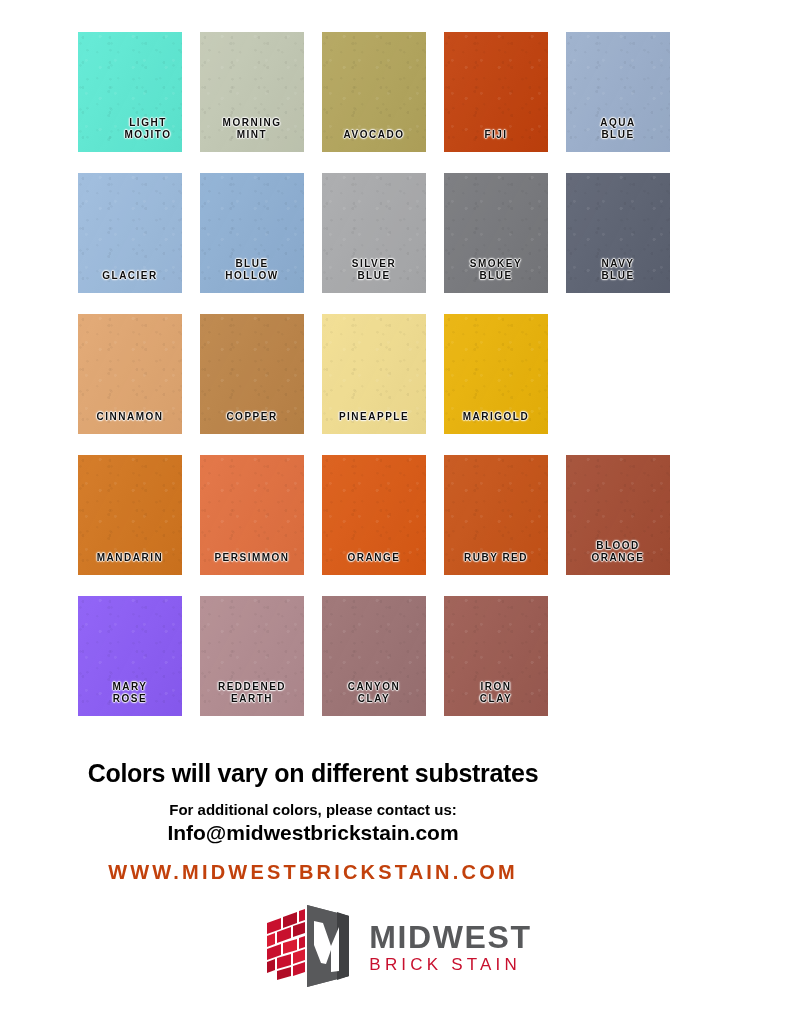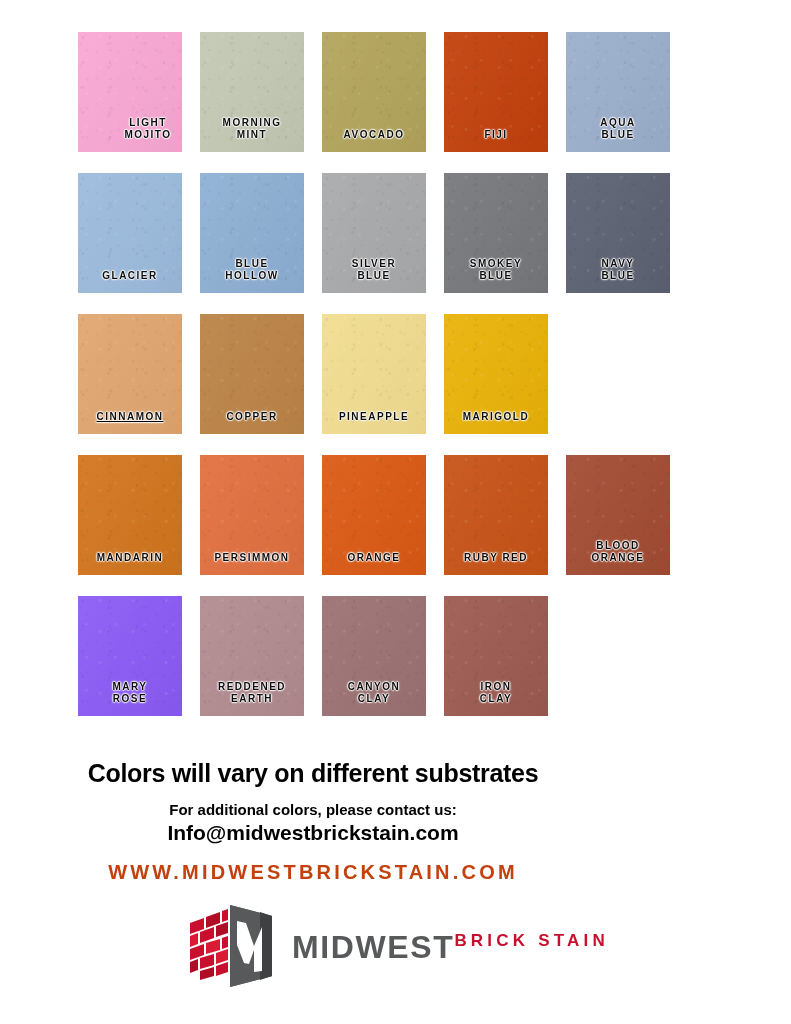--- a/index.html
+++ b/index.html
@@ -134,48 +134,48 @@
     justify-content: center;
     column-gap: 14px;
   }
   .logo-mark {
     width: 96px;
     height: 86px;
     flex: none;
   }
   .logo-text {
     display: flex;
-    flex-direction: row;
+    flex-direction: column;
     align-items: flex-start;
     padding-top: 2px;
   }
   .logo-title {
     font-size: 32px;
     font-weight: bold;
     color: #58595b;
     letter-spacing: 1.6px;
     line-height: 34px;
   }
   .logo-subtitle {
     font-size: 17px;
-    font-weight: bold;
+    font-weight: normal;
     color: #c8102e;
     letter-spacing: 4.2px;
     line-height: 20px;
     margin-top: 1px;
   }
 </style>
 </head>
 <body>
 
 <div class="page">
 
   <div class="grid">
       <div class="grid-row">
-        <div class="swatch" style="background: #f9a8d4; padding-left: 36px;">
+        <div class="swatch" style="background: #5eead4; padding-left: 36px;">
           <div class="swatch-label">LIGHT
 MOJITO</div>
         </div>
         <div class="swatch" style="background: rgb(195, 201, 180);">
           <div class="swatch-label">MORNING
 MINT</div>
         </div>
         <div class="swatch" style="background: rgb(179, 165, 92);">
           <div class="swatch-label">AVOCADO</div>
         </div>
@@ -202,21 +202,21 @@
         <div class="swatch" style="background: rgb(119, 120, 124);">
           <div class="swatch-label">SMOKEY
 BLUE</div>
         </div>
         <div class="swatch" style="background: rgb(92, 98, 114);">
           <div class="swatch-label">NAVY
 BLUE</div>
         </div>
       </div>
       <div class="grid-row">
-        <div class="swatch" style="background: rgb(225, 166, 112); text-decoration: underline;">
+        <div class="swatch" style="background: rgb(225, 166, 112);">
           <div class="swatch-label">CINNAMON</div>
         </div>
         <div class="swatch" style="background: rgb(188, 132, 71);">
           <div class="swatch-label">COPPER</div>
         </div>
         <div class="swatch" style="background: rgb(242, 222, 144);">
           <div class="swatch-label">PINEAPPLE</div>
         </div>
         <div class="swatch" style="background: #eab308;">
           <div class="swatch-label">MARIGOLD</div>

